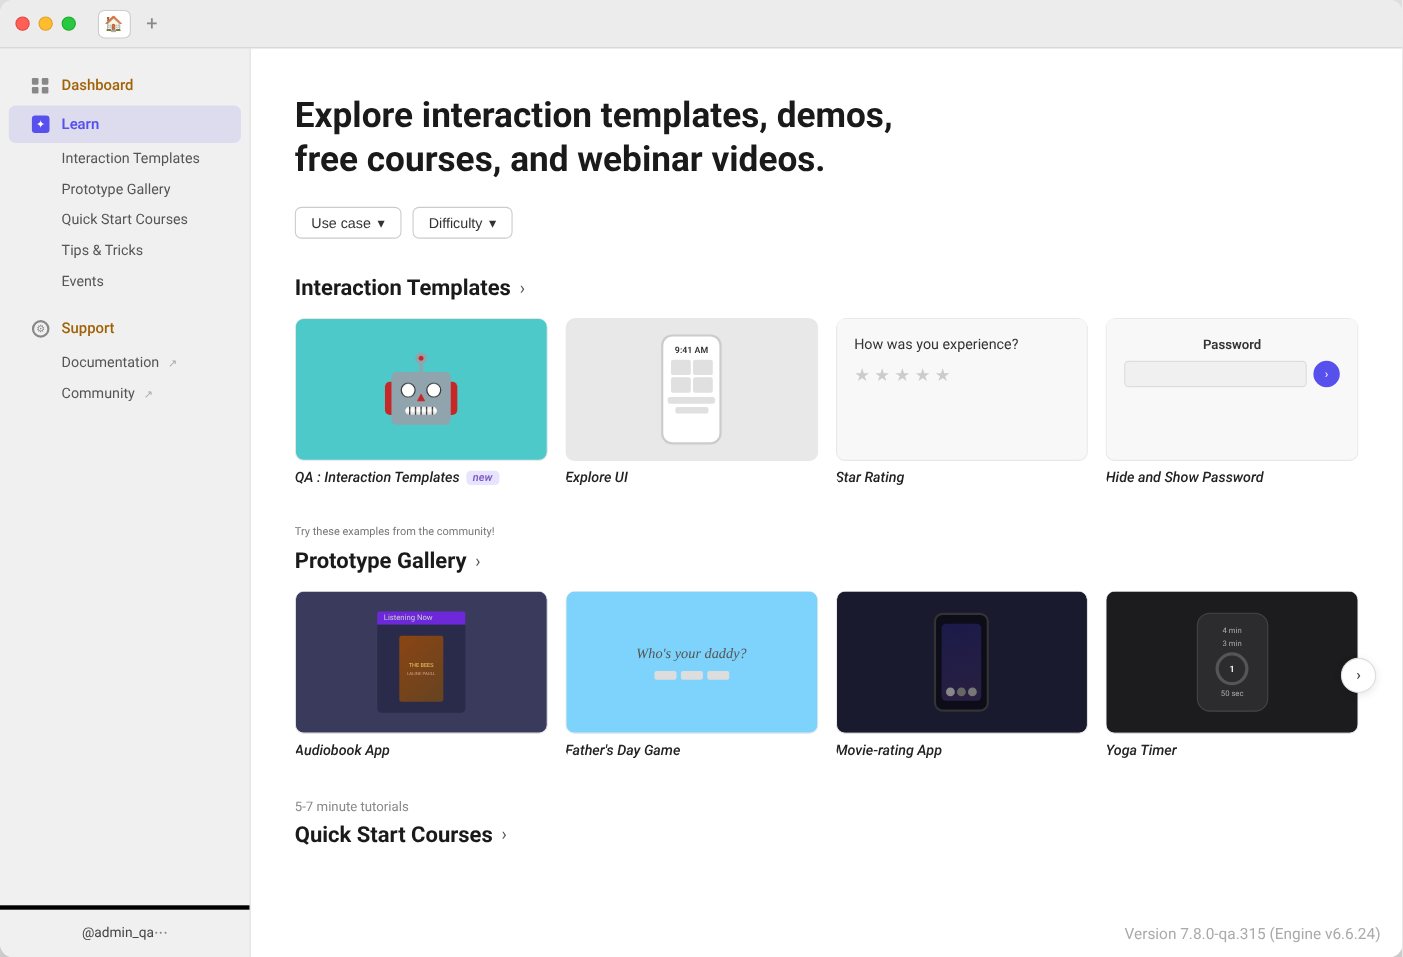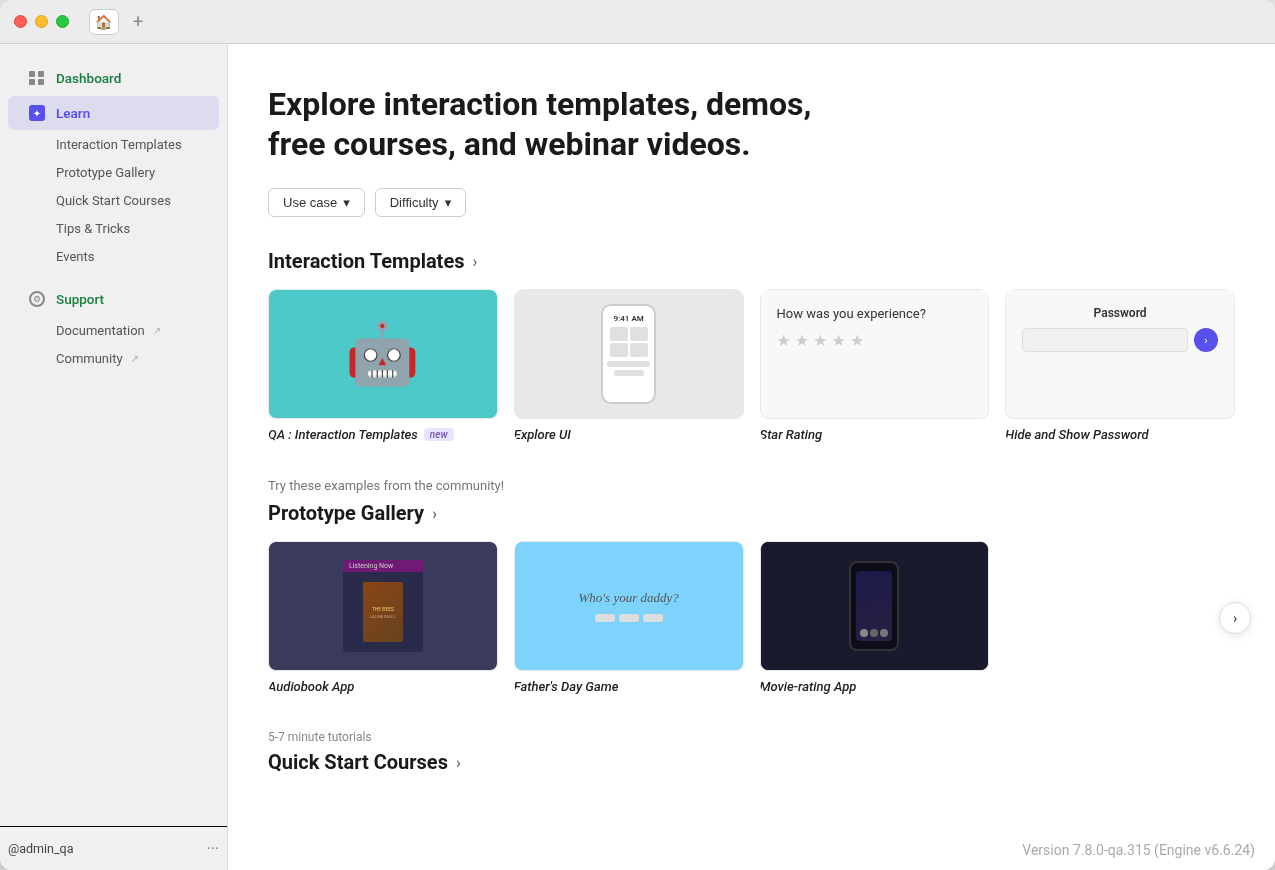--- a/index.html
+++ b/index.html
@@ -101,43 +101,43 @@
       width: 18px;
       height: 18px;
       display: flex;
       align-items: center;
       justify-content: center;
       flex-shrink: 0;
     }
     .sidebar-item-label {
       font-size: 13.5px;
       font-weight: 500;
-      color: #15803d;
+      color: #a16207;
     }
     .sidebar-item.active .sidebar-item-label {
       color: #5850ec;
       font-weight: 600;
     }
     .sidebar-subitem {
       padding: 6px 20px 6px 48px;
       cursor: pointer;
       font-size: 13px;
       color: #555;
       border-radius: 6px;
       margin: 1px 8px;
       display: flex;
       align-items: center;
       gap: 6px;
     }
     .sidebar-bottom {
-      padding: 12px 8px;
-      border-top: 1px solid #000000;
-      display: flex;
-      align-items: center;
-      justify-content: space-between;
+      padding: 12px 20px;
+      border-top: 4px solid #000000;
+      display: flex;
+      align-items: center;
+      justify-content: center;
     }
     .sidebar-user {
       font-size: 12.5px;
       color: #444;
     }
     .sidebar-more {
       color: #888;
       font-size: 16px;
       cursor: pointer;
     }
@@ -230,21 +230,21 @@
     .new-badge {
       background: #e8e4ff;
       color: #7c5cbf;
       font-size: 10px;
       padding: 1px 6px;
       border-radius: 4px;
       font-weight: 600;
     }
     
     .community-tip {
-      font-size: 13px;
+      font-size: 10px;
       color: #777;
       margin-bottom: 8px;
     }
     
     .gallery-card-thumb {
       width: 100%;
       height: 130px;
       background: #f0f0f0;
       border-radius: 8px;
       border: 1px solid #e8e8e8;
@@ -626,21 +626,21 @@
       <div class="section-header">
         <span class="section-title">Prototype Gallery</span>
         <span class="section-arrow">›</span>
       </div>
 
       <div class="cards-row cards-row-outer">
 
         <div class="card">
           <div class="gallery-card-thumb" style="background:#3a3a5c;">
             <div style="display:flex;flex-direction:column;align-items:center;width:80px;">
-              <div style="background:#701a75;color:#ccc;font-size:7px;padding:2px 6px;border-radius:2px 2px 0 0;width:100%;text-align:left;">Listening Now</div>
+              <div style="background:#6d28d9;color:#ccc;font-size:7px;padding:2px 6px;border-radius:2px 2px 0 0;width:100%;text-align:left;">Listening Now</div>
               <div style="background:#2a2a4a;width:100%;height:80px;display:flex;align-items:center;justify-content:center;border-radius:0 0 4px 4px;">
                 <div style="width:40px;height:60px;background:linear-gradient(135deg,#8B4513,#654321);border-radius:2px;display:flex;flex-direction:column;align-items:center;justify-content:center;gap:2px;">
                   <div style="font-size:5px;color:#f0c060;text-align:center;line-height:1.2;">THE BEES</div>
                   <div style="font-size:4px;color:#daa080;text-align:center;">LALINE PAULL</div>
                 </div>
               </div>
             </div>
           </div>
           <div class="card-label">
             <span>Audiobook App</span>
@@ -675,20 +675,37 @@
                   </div>
                 </div>
               </div>
             </div>
           </div>
           <div class="card-label">
             <span>Movie-rating App</span>
           </div>
         </div>
 
+        <div class="card">
+          <div class="gallery-card-thumb" style="background:#1c1c1e;padding:0;">
+            <div class="yoga-mock">
+              <div style="width:65px;height:90px;background:#2c2c2e;border-radius:12px;display:flex;flex-direction:column;align-items:center;justify-content:center;gap:4px;border:1px solid #444;">
+                <div style="font-size:7px;color:#aaa;">4 min</div>
+                <div style="font-size:7px;color:#aaa;">3 min</div>
+                <div style="width:30px;height:30px;border-radius:50%;border:3px solid #555;display:flex;align-items:center;justify-content:center;">
+                  <div style="font-size:8px;color:#fff;font-weight:600;">1</div>
+                </div>
+                <div style="font-size:7px;color:#aaa;">50 sec</div>
+              </div>
+            </div>
+          </div>
+          <div class="card-label">
+            <span>Yoga Timer</span>
+          </div>
+        </div>
 
         <div class="chevron-right-float">›</div>
       </div>
 
       <div class="quick-start-meta">5-7 minute tutorials</div>
       <div class="section-header">
         <span class="section-title">Quick Start Courses</span>
         <span class="section-arrow">›</span>
       </div>
 

